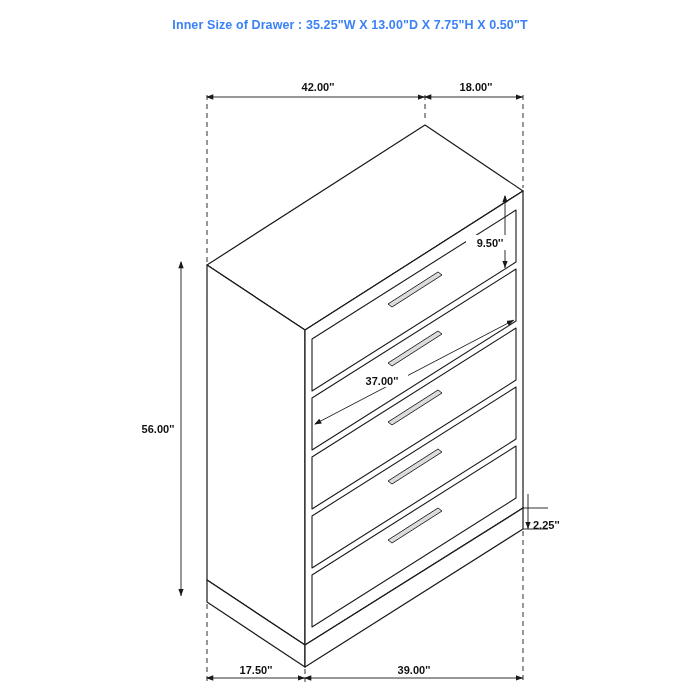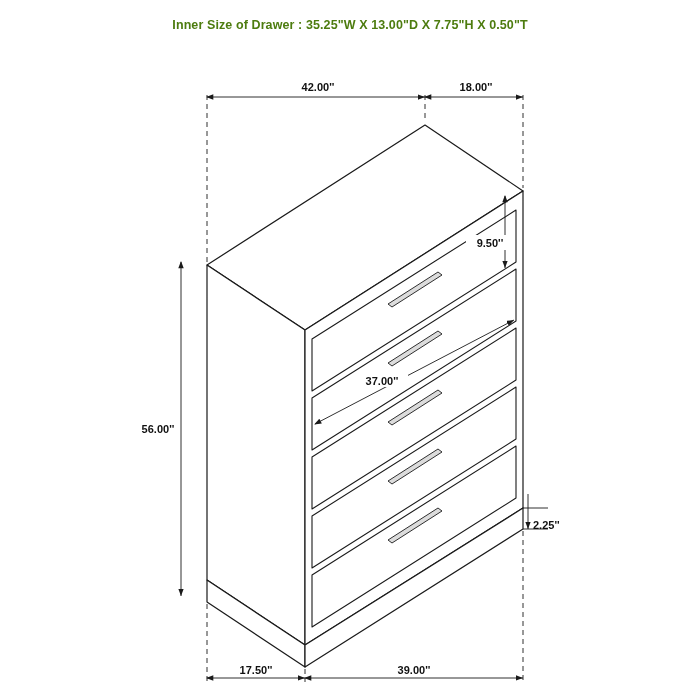--- a/index.html
+++ b/index.html
@@ -22,21 +22,21 @@
   }
   #title {
     position: absolute;
     top: 18px;
     left: 0;
     width: 700px;
     text-align: center;
     font-size: 12.5px;
     font-weight: bold;
     letter-spacing: 0.1px;
-    color: #4d7c0f;
+    color: #3b82f6;
   }
   svg#dwg {
     position: absolute;
     top: 0;
     left: 0;
     width: 700px;
     height: 700px;
   }
   .dimtext {
     font-family: "Liberation Sans", sans-serif;

